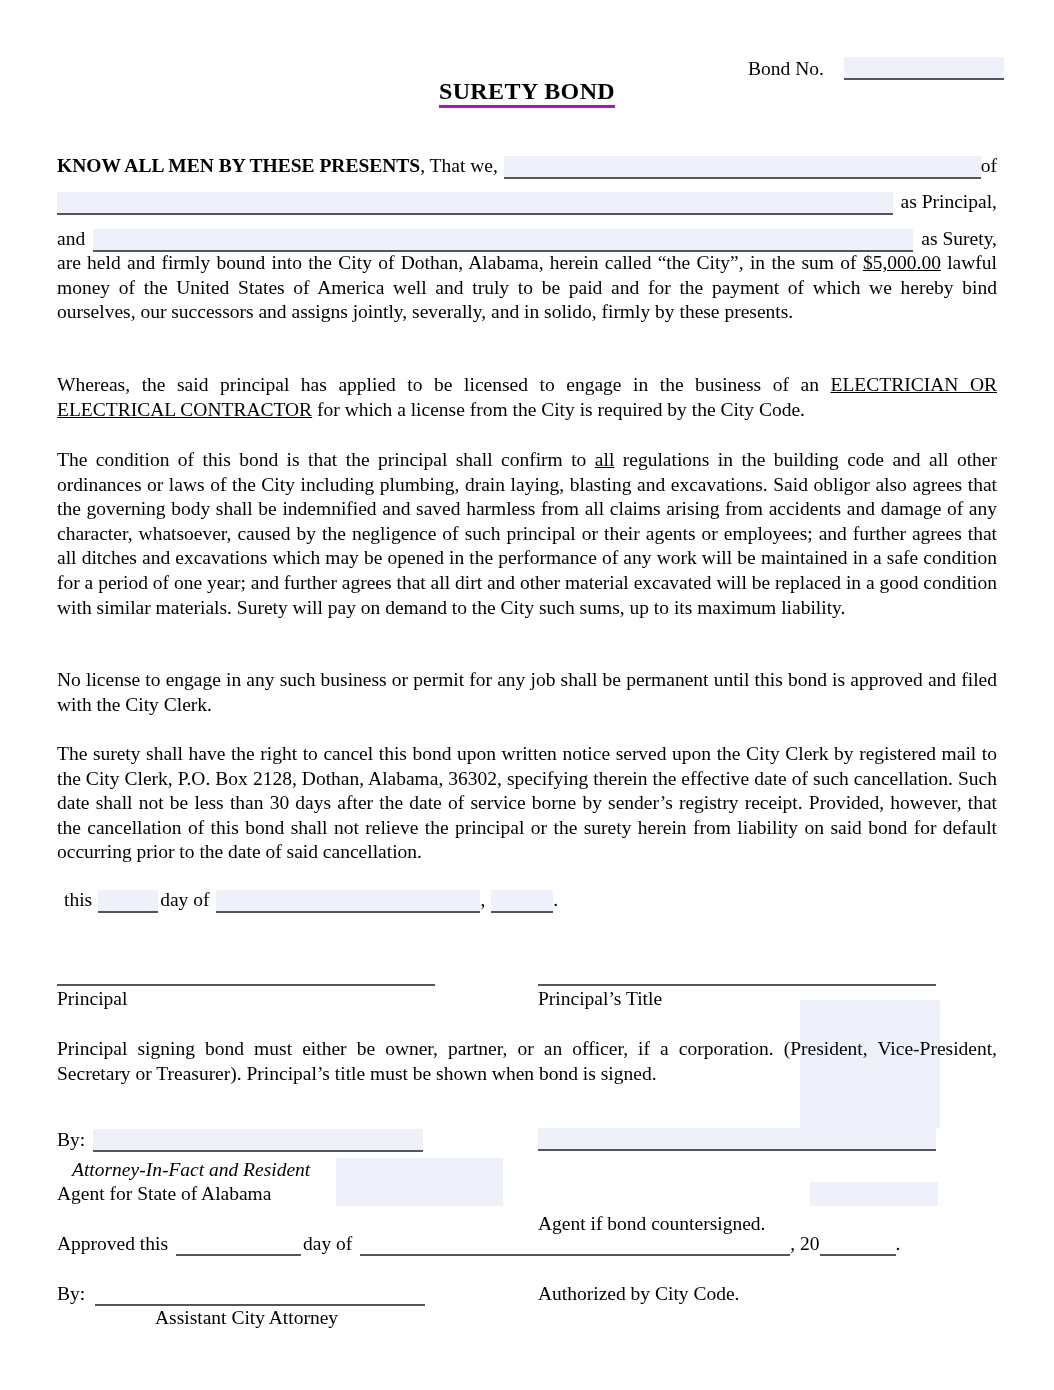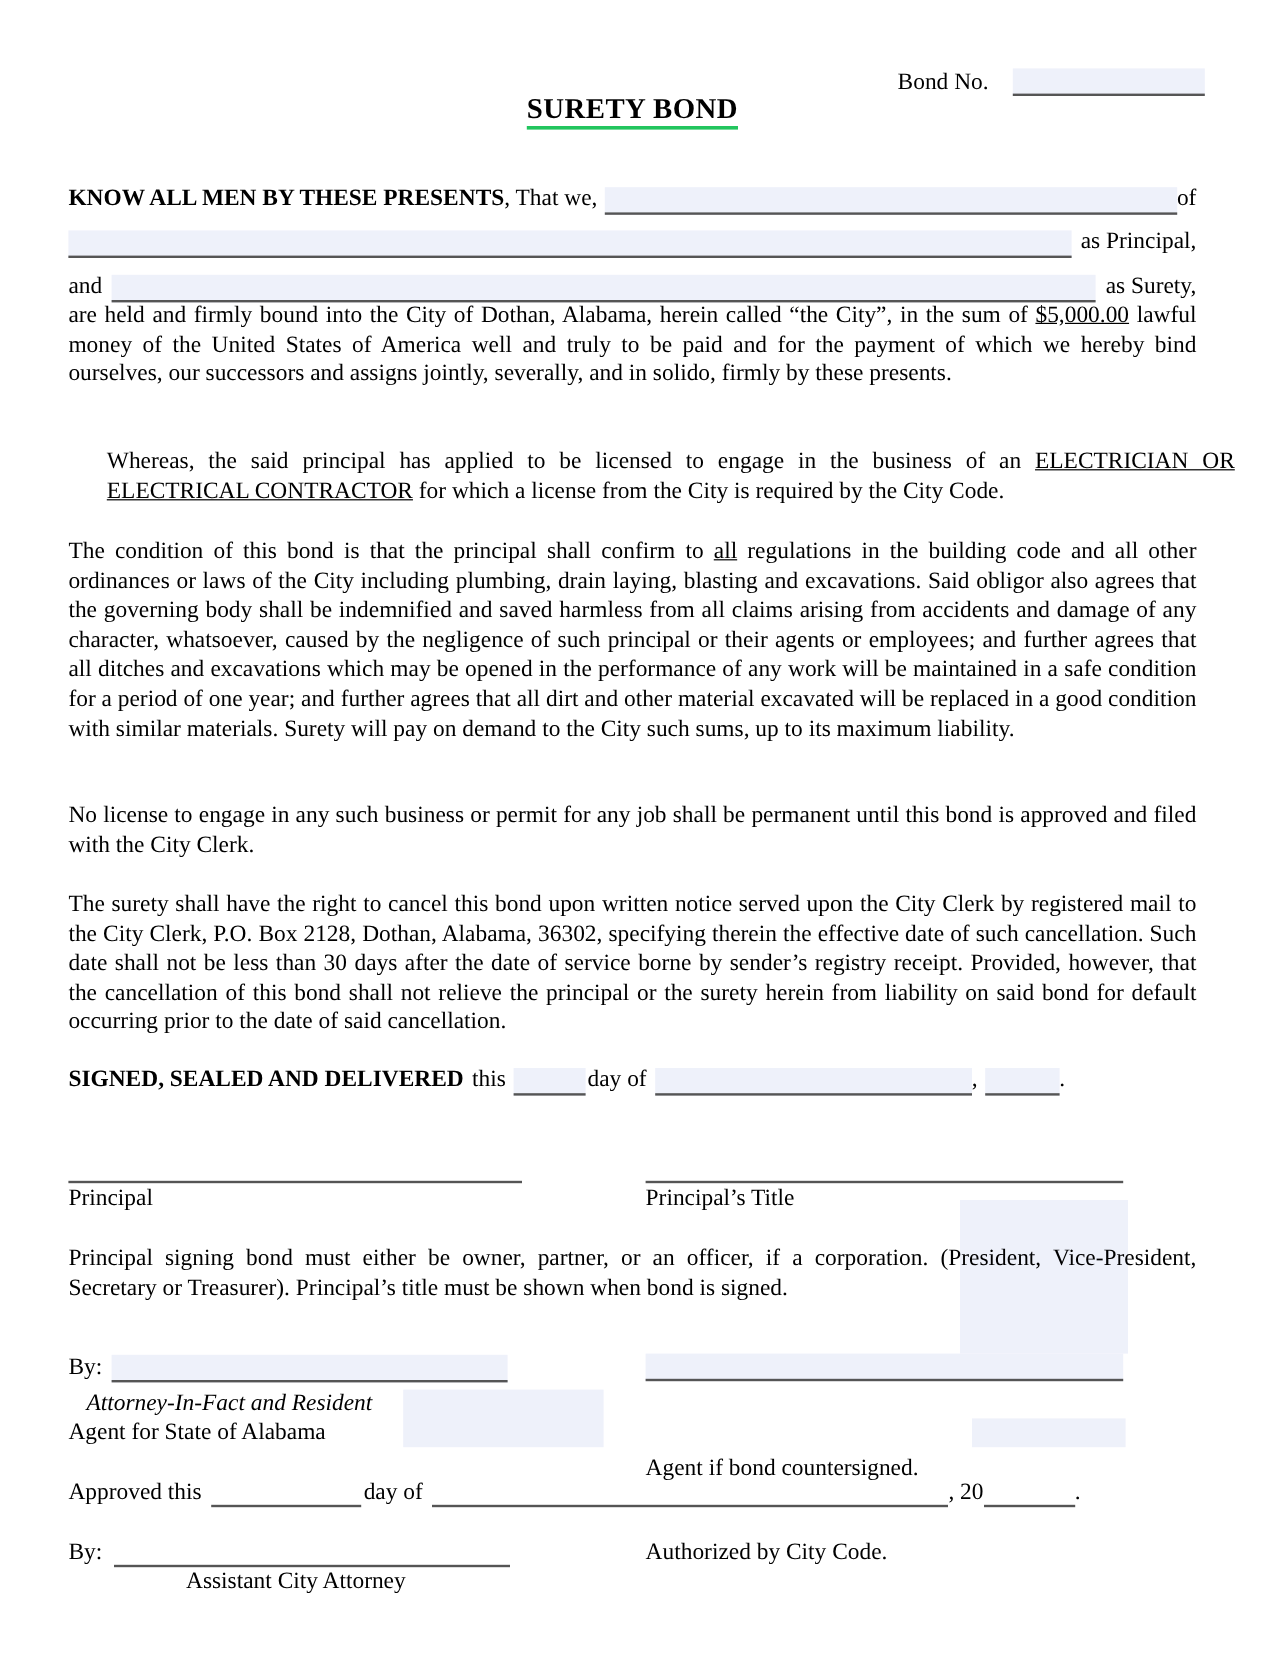--- a/index.html
+++ b/index.html
@@ -53,21 +53,21 @@
     position: absolute;
     left: 0;
     top: 78px;
     width: 1054px;
     text-align: center;
     font-size: 24px;
     font-weight: bold;
     letter-spacing: 0.4px;
   }
   .title span {
-    border-bottom: 3px solid #22c55e;
+    border-bottom: 3px solid #a21caf;
     padding-bottom: 1px;
   }
 
   
   .field {
     display: inline-block;
     background: #eef1fa;
     border-bottom: 2px solid #555555;
     vertical-align: bottom;
     height: 21px;
@@ -86,21 +86,21 @@
     height: 18px;
   }
 
   
   .blk { position: absolute; left: 57px; width: 940px; }
 
   .l1 { top: 154px; }
   .l2 { top: 190px; }
   .l3 { top: 227px; }
   .p1 { top: 251px; }
-  .p2 { top: 373px; margin-left: 32px; }
+  .p2 { top: 373px; }
   .p3 { top: 448px; }
   .p4 { top: 668px; }
   .p5 { top: 742px; }
   .p6 { top: 888px; }
 
   .line-row {
     display: flex;
     align-items: flex-end;
     font-size: 19.5px;
     line-height: 24.6px;
@@ -201,21 +201,20 @@
     <span class="uline">all</span>
     <span>regulations in the building code and all other ordinances or laws of the City including plumbing, drain laying, blasting and excavations.  Said obligor also agrees that the governing body shall be indemnified and saved harmless from all claims arising from accidents and damage of any character, whatsoever, caused by the negligence of such principal or their agents or employees; and further agrees that all ditches and excavations which may be opened in the performance of any work will be maintained in a safe condition for a period of one year; and further agrees that all dirt and other material excavated will be replaced in a good condition with similar materials.  Surety will pay on demand to the City such sums, up to its maximum liability.</span>
   </div>
 
   <div class="blk p4 doc-text">No license to engage in any such business or permit for any job shall be permanent until this bond is approved and filed with the City Clerk.</div>
 
   <div class="blk p5 doc-text">The surety shall have the right to cancel this bond upon written notice served upon the City Clerk by registered mail to the City Clerk, P.O. Box 2128, Dothan, Alabama, 36302, specifying therein the effective date of such cancellation.  Such date shall not be less than 30 days after the date of service borne by sender’s registry receipt.  Provided, however, that the cancellation of this bond shall not relieve the principal or the surety herein from liability on said bond for default occurring prior to the date of said cancellation.</div>
 
   <div class="blk p6">
     <div class="line-row">
-      <span class="bold">SIGNED, SEALED AND DELIVERED</span>
       <span style="width:7px;"></span>
       <span>this</span>
       <span style="width:6px;"></span>
       <span class="field" style="width:60px;"></span>
       <span style="width:2px;"></span>
       <span>day of</span>
       <span style="width:7px;"></span>
       <span class="field" style="width:264px;"></span>
       <span>,</span>
       <span style="width:6px;"></span>

